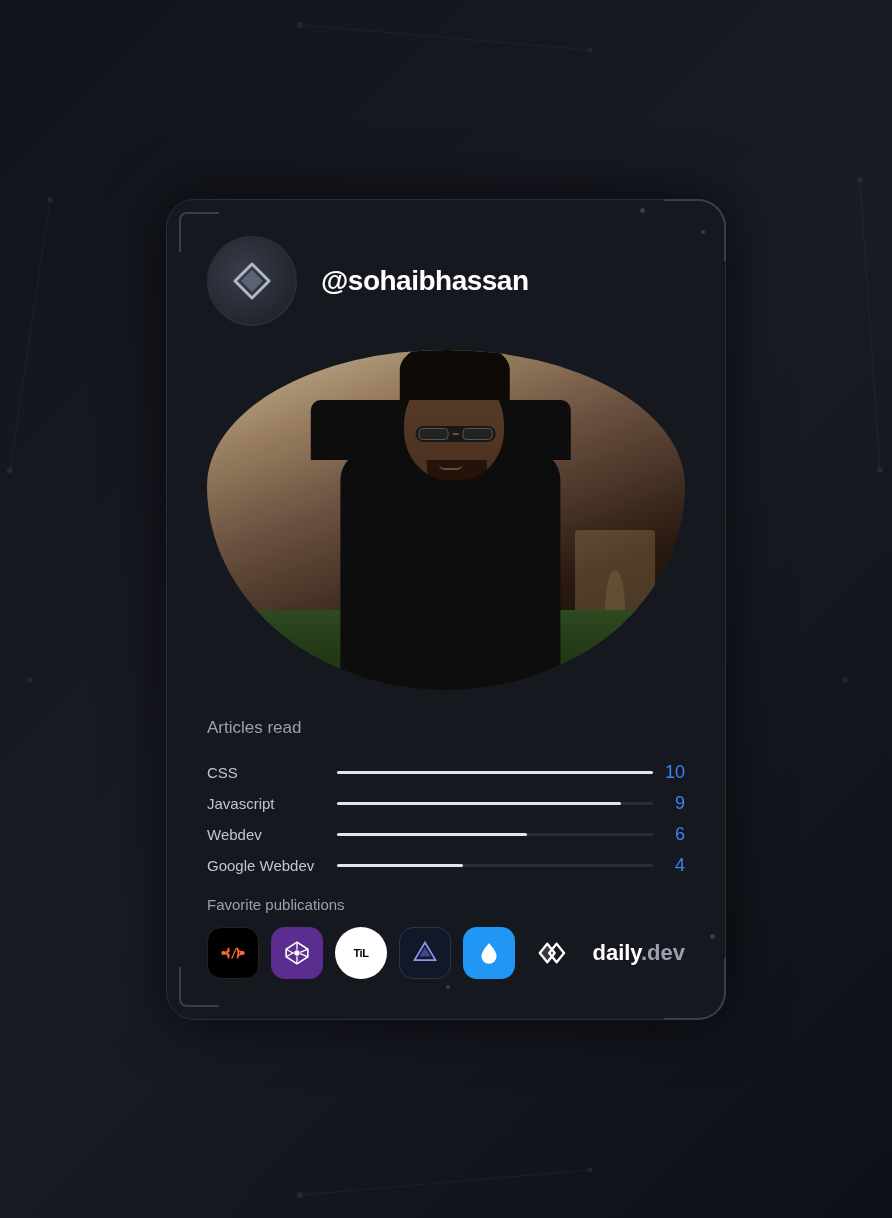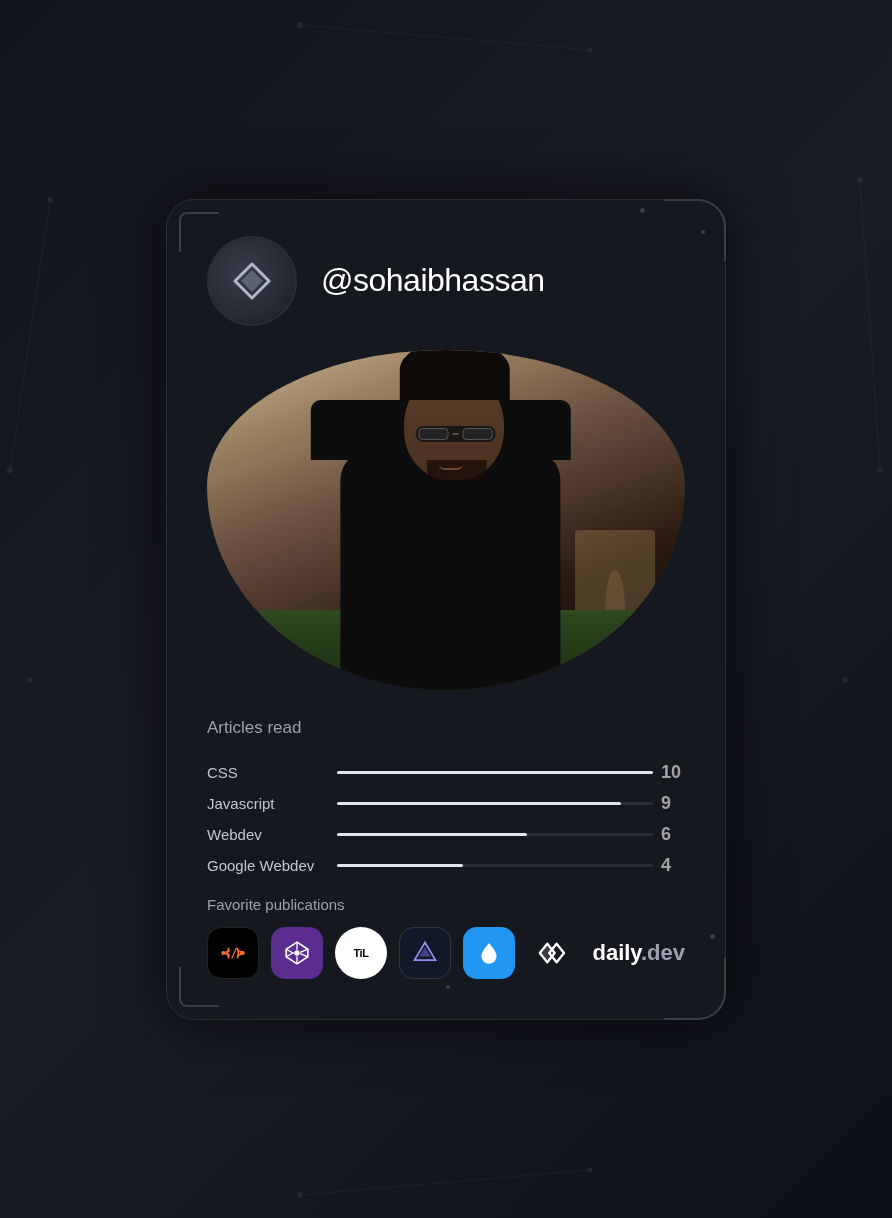--- a/index.html
+++ b/index.html
@@ -63,22 +63,22 @@
       flex-shrink: 0;
     }
 
     .logo-diamond {
       width: 42px;
       height: 42px;
     }
 
     .username {
       color: #ffffff;
-      font-size: 32px;
-      font-weight: 400;
+      font-size: 28px;
+      font-weight: 700;
       letter-spacing: -0.5px;
     }
 
     .avatar-container {
       width: 100%;
       height: 340px;
       border-radius: 50% 50% 50% 50% / 40% 40% 60% 60%;
       overflow: hidden;
       background: radial-gradient(ellipse at center, #2a2d38 0%, #16181f 100%);
       display: flex;
@@ -190,24 +190,24 @@
     .tag-bar-fill {
       height: 100%;
       background: #e0e4ee;
       border-radius: 2px;
       position: absolute;
       left: 0; top: 0;
     }
 
     .tag-count {
       font-size: 18px;
-      font-weight: 700;
-      color: #a3a3a3;
+      font-weight: 400;
+      color: #3b82f6;
       width: 24px;
-      text-align: left;
+      text-align: right;
       flex-shrink: 0;
     }
 
     .publications-section {
       margin-top: 20px;
     }
 
     .publications-label {
       font-size: 15px;
       color: #9aa0b0;

